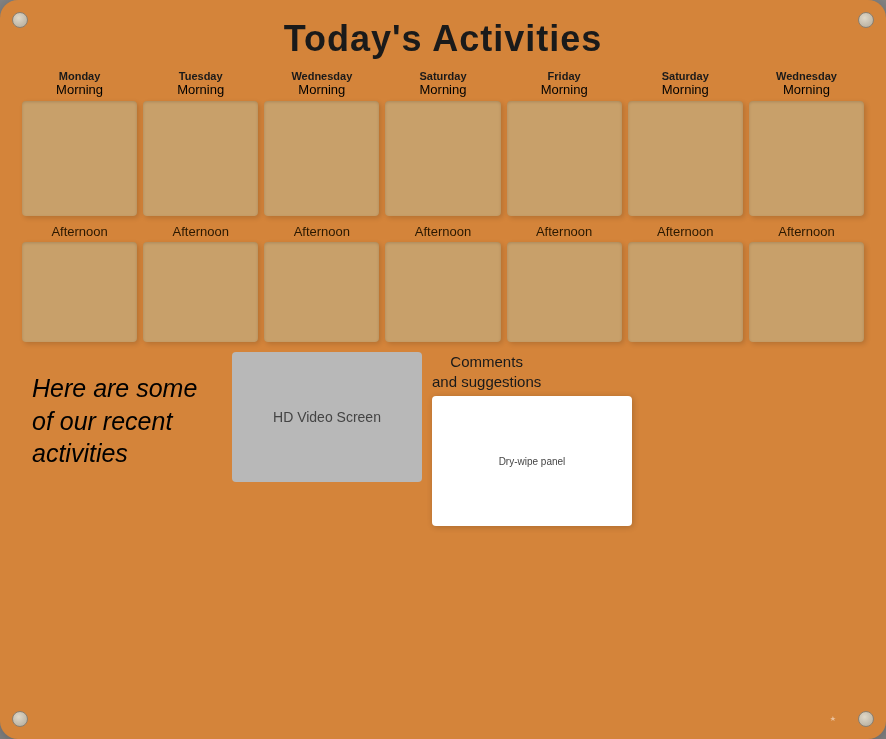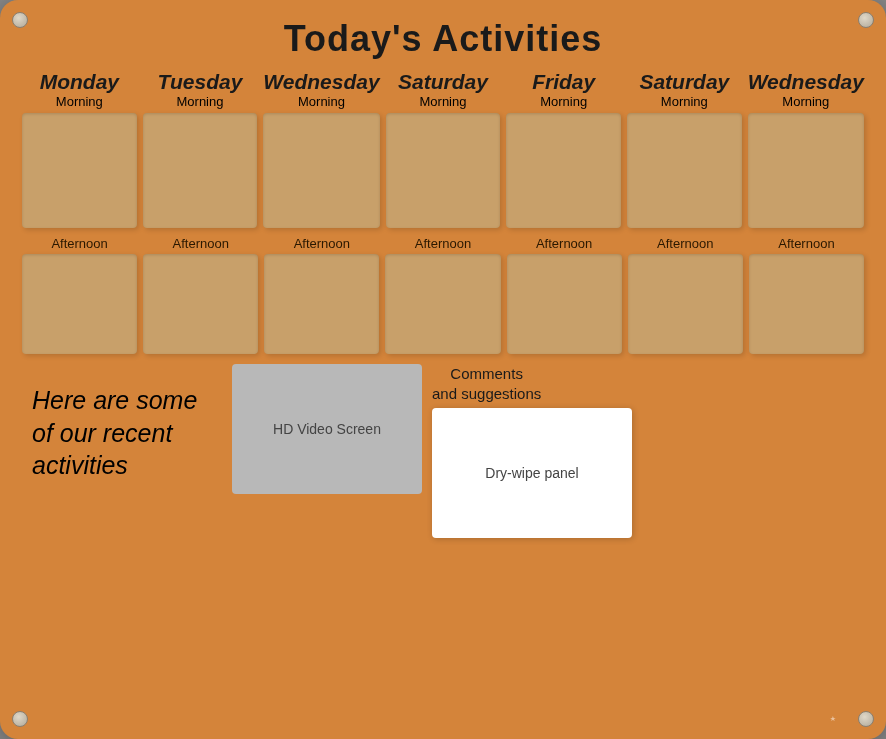--- a/index.html
+++ b/index.html
@@ -58,25 +58,24 @@
       flex-direction: column;
       align-items: center;
     }
 
     .day-header {
       text-align: center;
       margin-bottom: 4px;
     }
 
     .day-name {
-      font-size: 21px;
+      font-size: 11px;
       font-weight: bold;
       color: #1a1a1a;
       display: block;
-      font-style: italic;
     }
 
     .day-period {
       font-size: 13px;
       color: #000000;
       display: block;
     }
 
     .day-cell {
       width: 100%;
@@ -165,21 +164,21 @@
       height: 130px;
       background: #ffffff;
       border-radius: 4px;
       box-shadow: 1px 1px 6px rgba(0,0,0,0.2);
       display: flex;
       align-items: center;
       justify-content: center;
     }
 
     .dry-wipe-label {
-      font-size: 14px;
+      font-size: 10px;
       color: #444;
     }
 
     .small-logo {
       position: absolute;
       bottom: 16px;
       right: 50px;
       font-size: 7px;
       color: rgba(255,255,255,0.5);
     }

